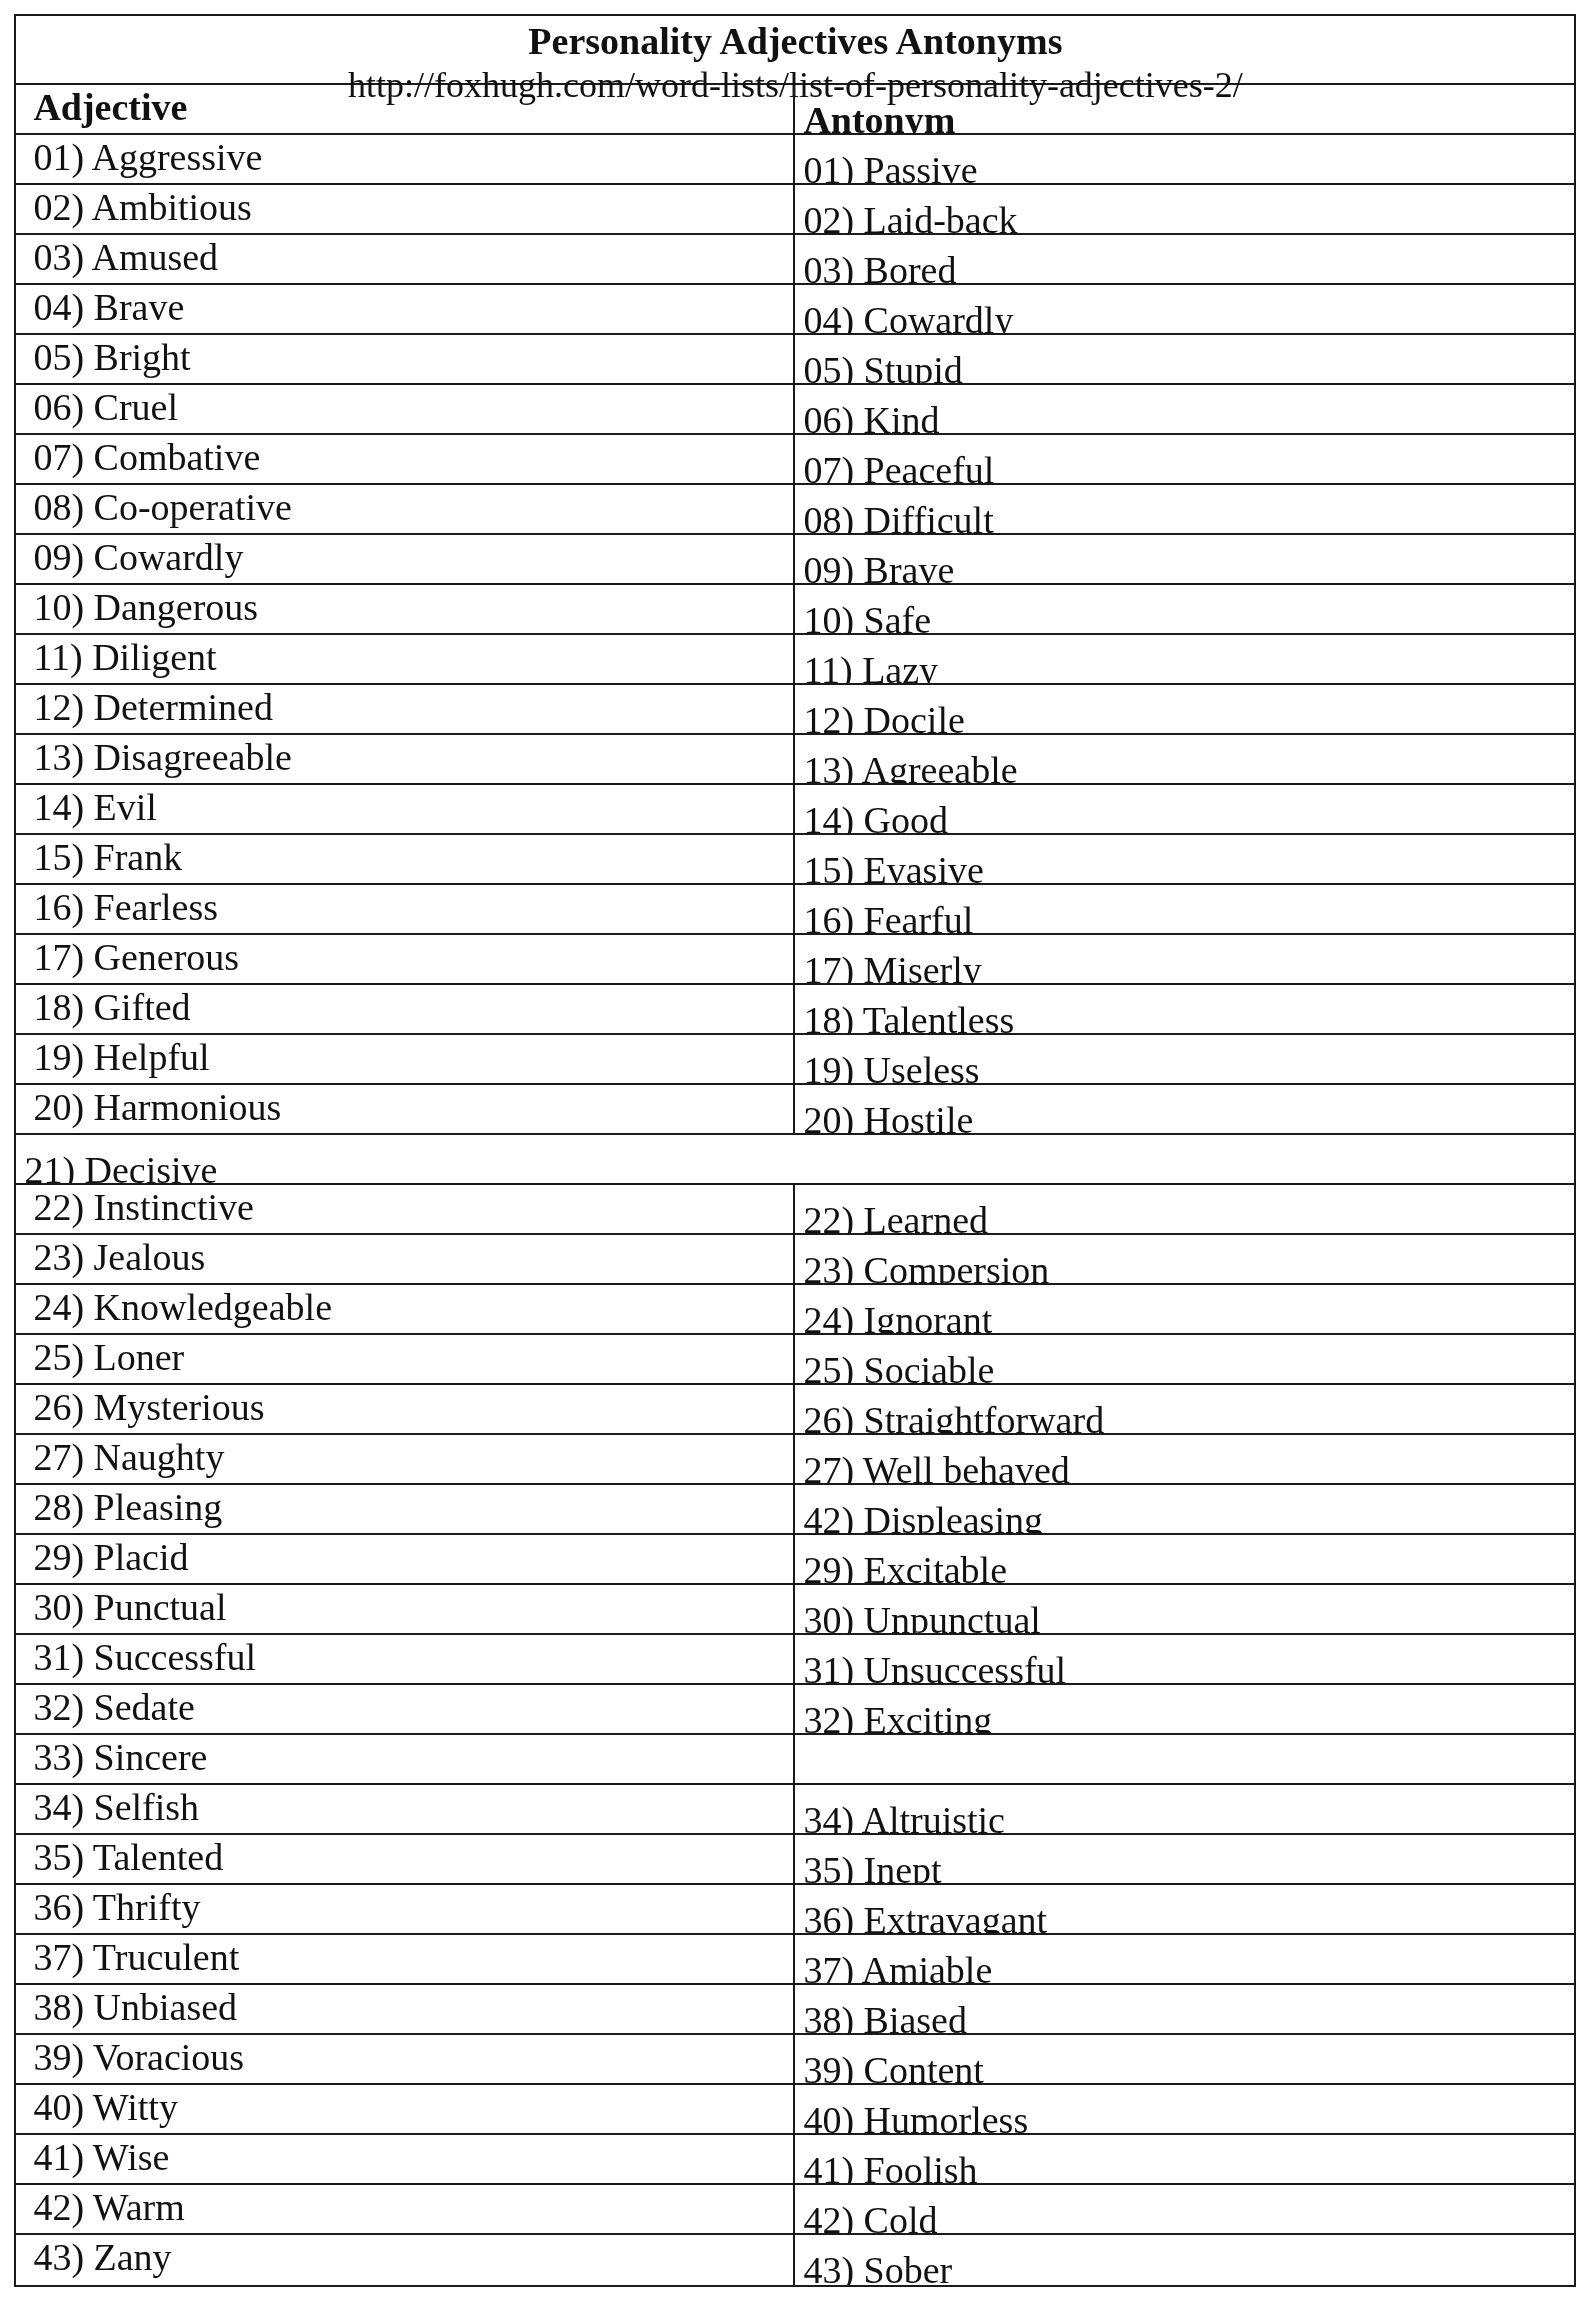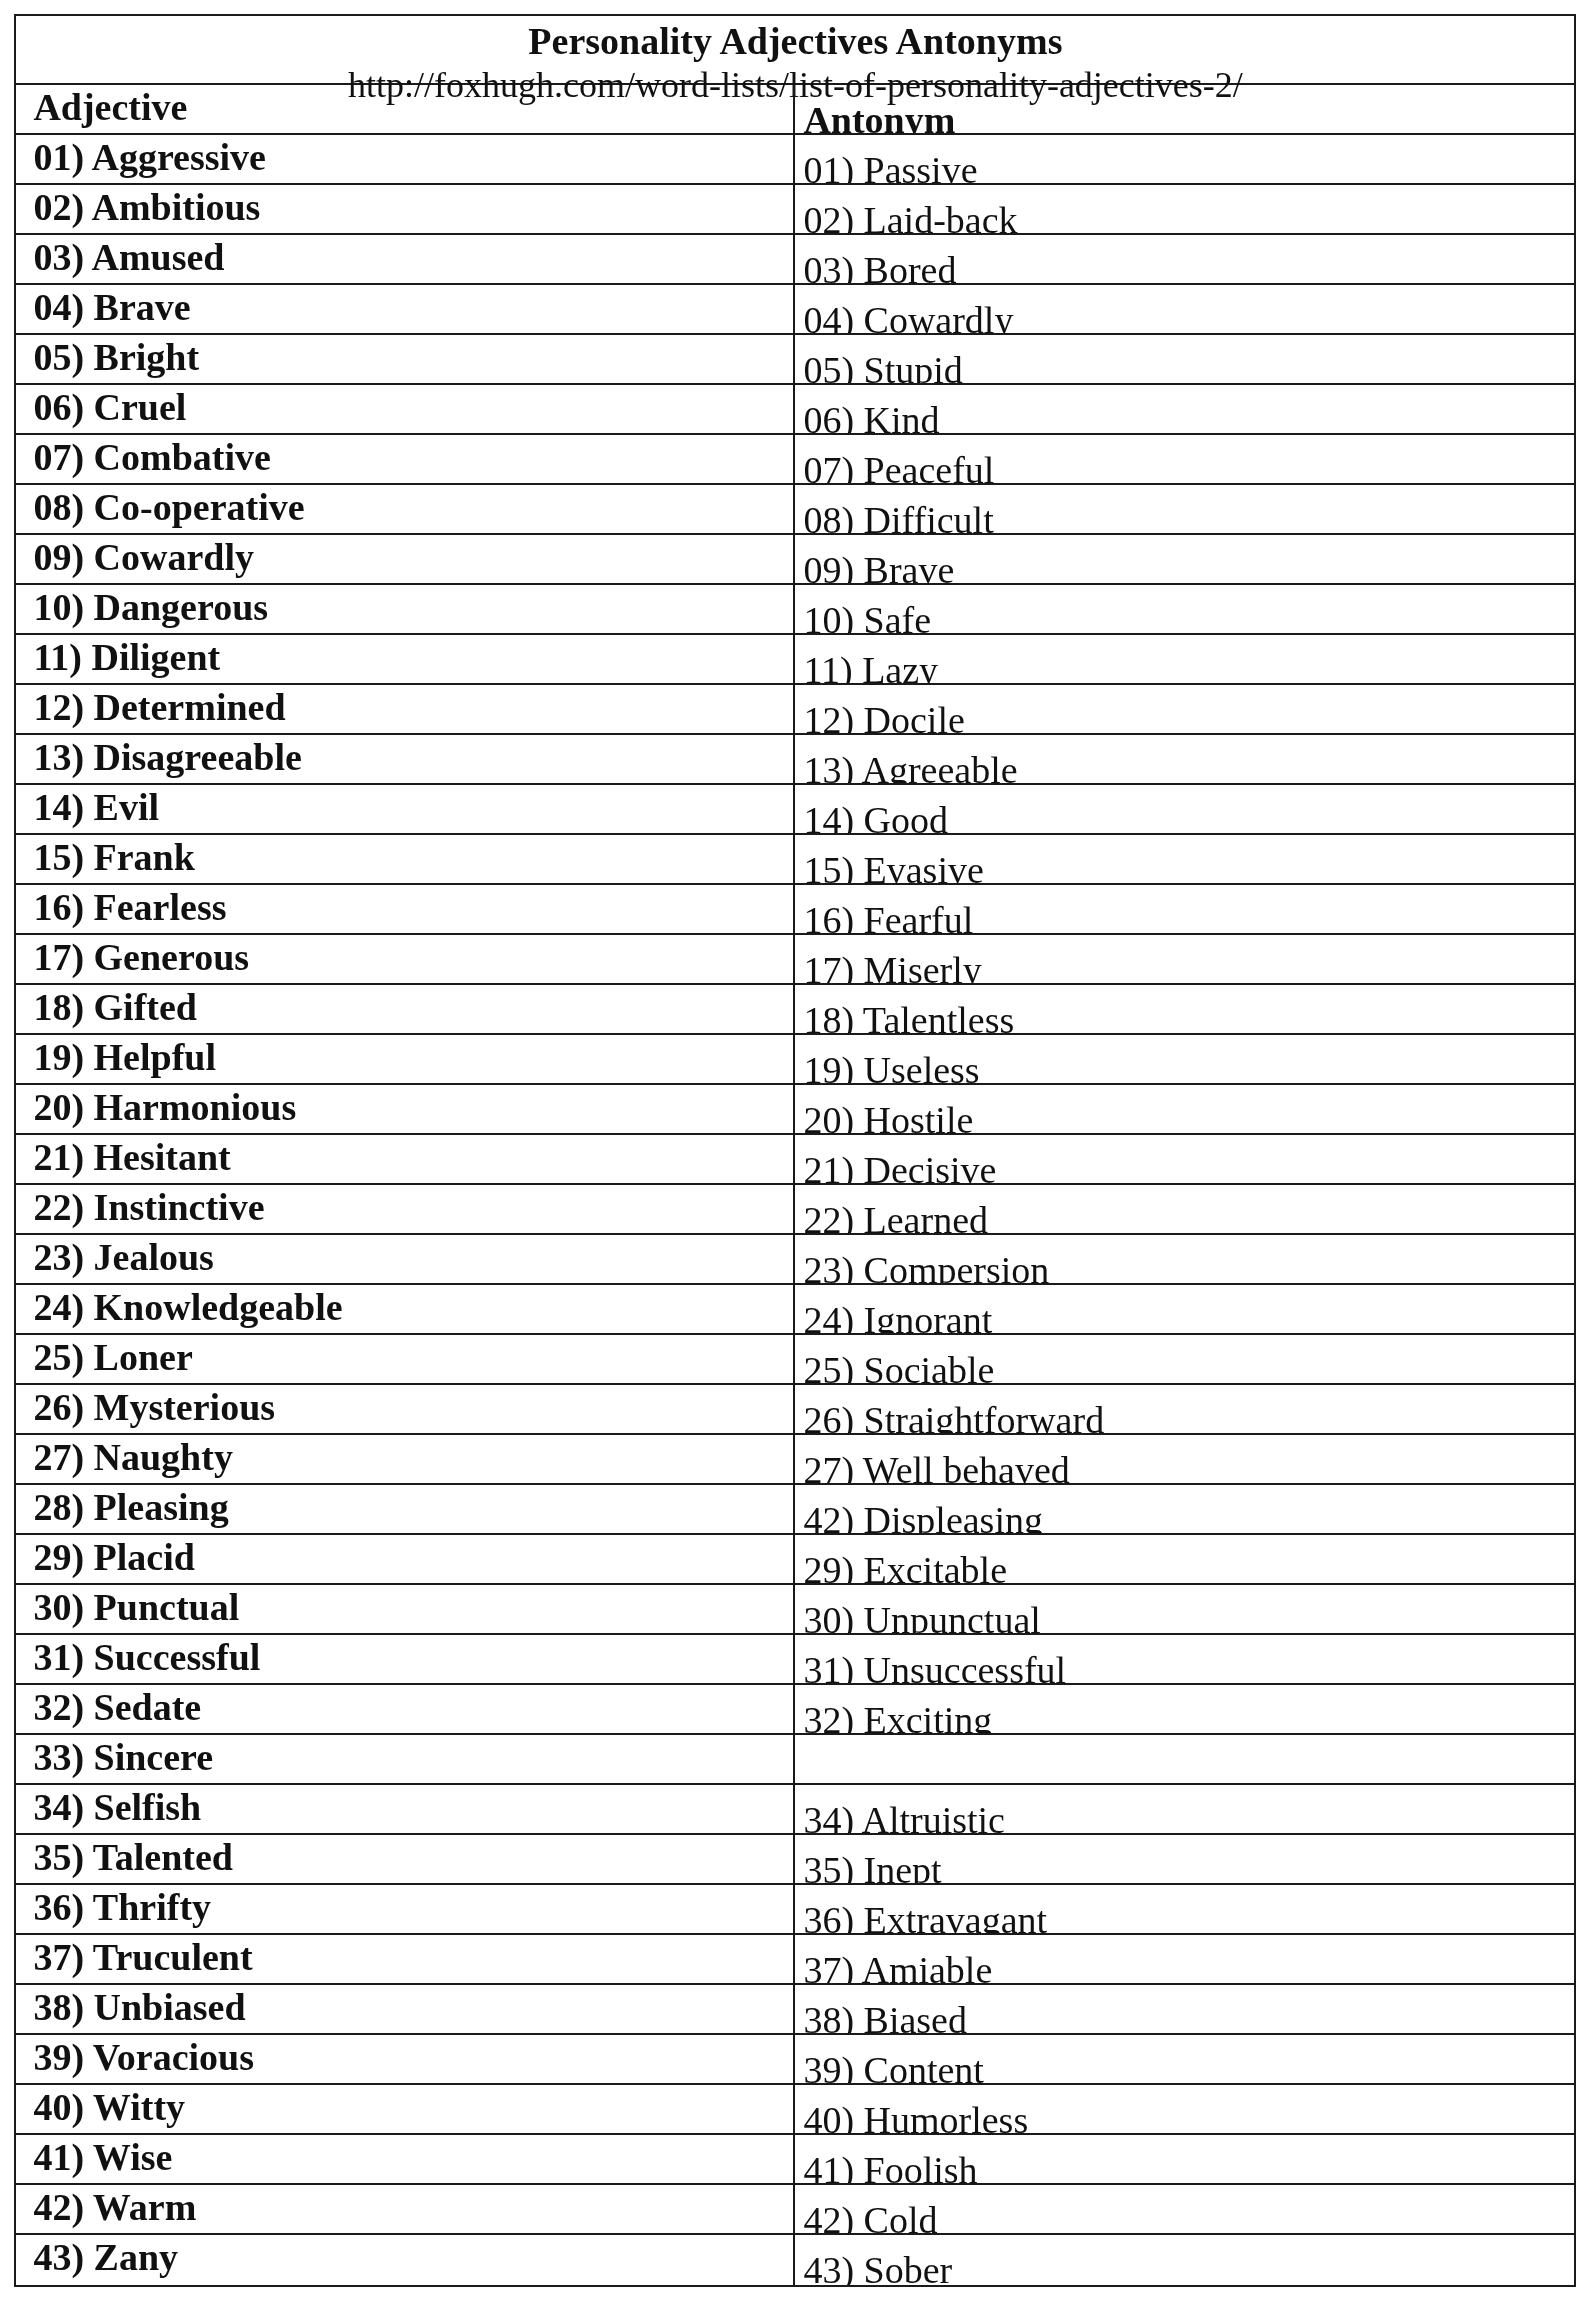--- a/index.html
+++ b/index.html
@@ -7,21 +7,21 @@
          font-family: "Liberation Serif", "DejaVu Serif", serif; color: #111; }
   .sheet { position: absolute; left: 14.4px; top: 13.5px; width: 1562px;
            border: 2.7px solid #1a1a1a; box-sizing: border-box; }
   .title-block { height: 69px; border-bottom: 2.7px solid #1a1a1a; box-sizing: border-box;
                  text-align: center; }
   .title { font-weight: bold; font-size: 38px; line-height: 45px; padding-top: 3.6px; }
   .url { font-size: 36px; line-height: 43px; }
   .row { display: flex; height: 50px; border-bottom: 2.7px solid #1a1a1a; box-sizing: border-box; }
   .row:last-child { border-bottom: none; }
   .cell { box-sizing: border-box; font-size: 38px; line-height: 45px; white-space: nowrap; overflow: hidden; }
-  .cell.left { width: 779px; border-right: 2.7px solid #1a1a1a; padding-left: 17px; font-weight: bold; }
+  .cell.left { width: 779px; border-right: 2.7px solid #1a1a1a; padding-left: 17px; }
   .cell.right { flex: 1; padding-left: 8px; margin-top: 13px; }
   .row.header .cell { font-weight: bold; }
 </style>
 </head>
 <body>
 
 <div class="sheet">
   <div class="title-block">
     <div class="title">Personality Adjectives Antonyms</div>
     <div class="url">http://foxhugh.com/word-lists/list-of-personality-adjectives-2/</div>
@@ -105,21 +105,20 @@
       </div>
       <div class="row">
         <div class="cell left">19) Helpful</div>
         <div class="cell right">19) Useless</div>
       </div>
       <div class="row">
         <div class="cell left">20) Harmonious</div>
         <div class="cell right">20) Hostile</div>
       </div>
       <div class="row">
-        <div class="cell left">21) Hesitant</div>
         <div class="cell right">21) Decisive</div>
       </div>
       <div class="row">
         <div class="cell left">22) Instinctive</div>
         <div class="cell right">22) Learned</div>
       </div>
       <div class="row">
         <div class="cell left">23) Jealous</div>
         <div class="cell right">23) Compersion</div>
       </div>

